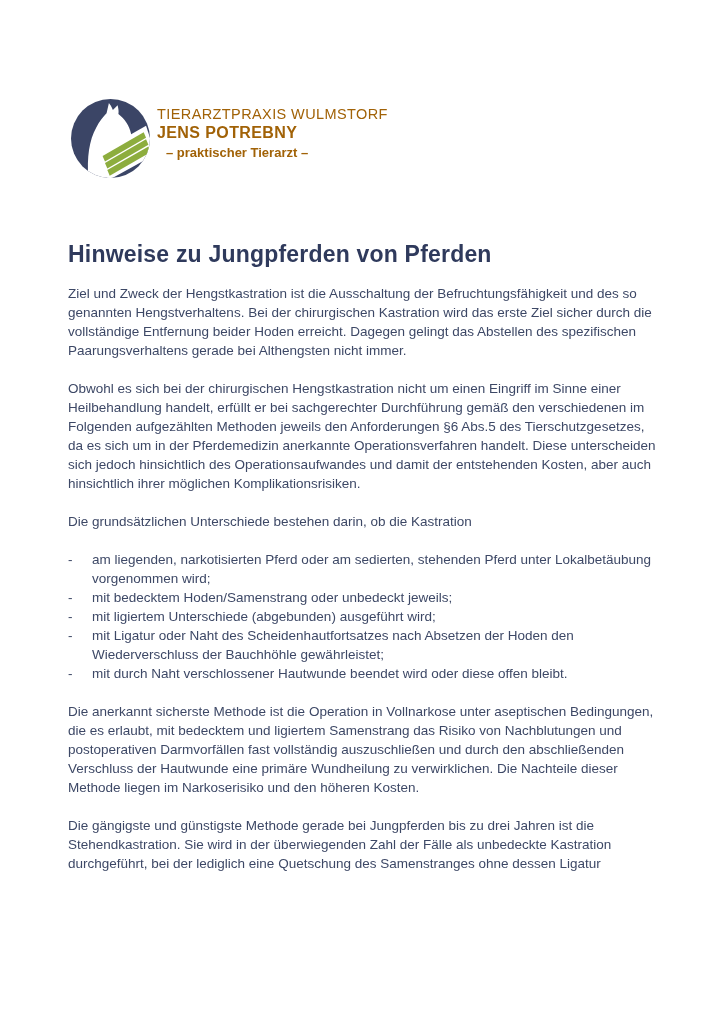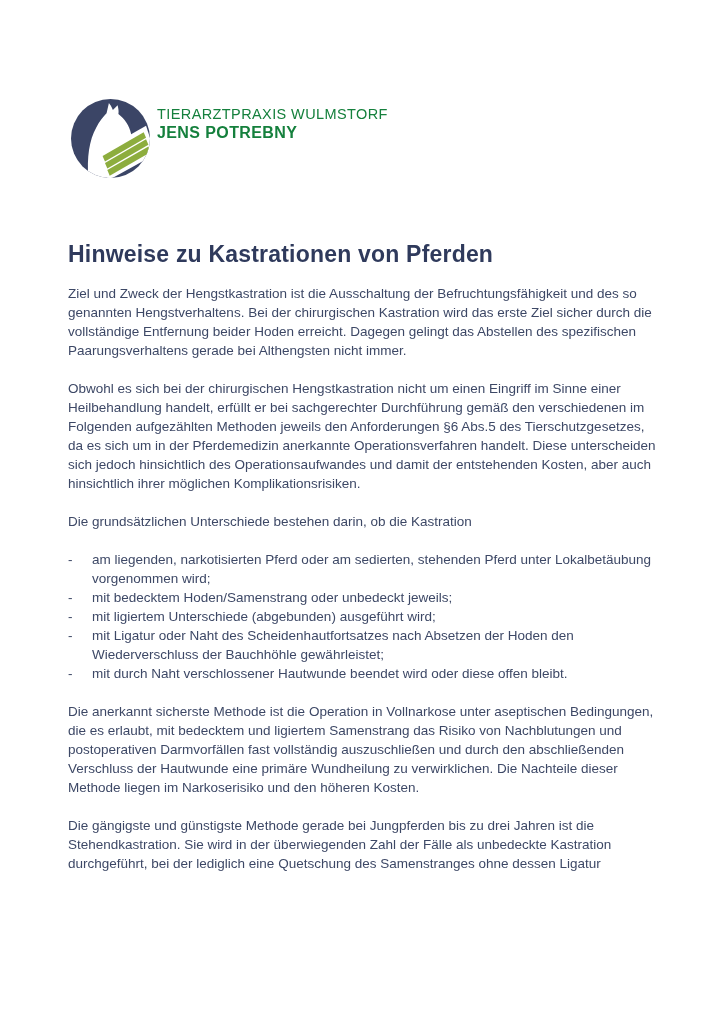--- a/index.html
+++ b/index.html
@@ -14,21 +14,21 @@
   
   .letterhead {
     position: absolute;
     left: 71px;
     top: 99px;
     display: flex;
     align-items: flex-start;
   }
   .logo-wrap { width: 79px; height: 79px; flex: 0 0 79px; }
   .logo-wrap svg { display: block; width: 79px; height: 79px; }
-  .letterhead-text { margin-left: 7px; padding-top: 7px; color: #15803d; }
+  .letterhead-text { margin-left: 7px; padding-top: 7px; color: #a16207; }
   .practice-name {
     font-size: 14.5px;
     letter-spacing: 0.4px;
     margin-bottom: 3px;
     white-space: nowrap;
   }
   .owner-name {
     font-size: 16px;
     font-weight: bold;
     letter-spacing: 0.4px;
@@ -102,25 +102,26 @@
           <path fill="#ffffff" d="M35,68 L95,34 L107,70 L47,103 Z"></path>
           <path fill="#8dad3e" d="M40,72 L92,42 L95,49 L43,79 Z"></path>
           <path fill="#8dad3e" d="M43,81 L95,51 L98,58 L46,88 Z"></path>
           <path fill="#8dad3e" d="M46,90 L98,60 L101,67 L49,97 Z"></path>
         </g>
       </svg>
     </div>
     <div class="letterhead-text">
       <div class="practice-name">TIERARZTPRAXIS WULMSTORF</div>
       <div class="owner-name">JENS POTREBNY</div>
+      <div class="subtitle">– praktischer Tierarzt –</div>
     </div>
   </header>
 
   <main class="content">
-    <h1>Hinweise zu Kastrationen von Pferden</h1>
+    <h1>Hinweise zu Jungpferden von Pferden</h1>
 
     <p>Ziel und Zweck der Hengstkastration ist die Ausschaltung der Befruchtungsfähigkeit und des so genannten Hengstverhaltens. Bei der chirurgischen Kastration wird das erste Ziel sicher durch die vollständige Entfernung beider Hoden erreicht. Dagegen gelingt das Abstellen des spezifischen Paarungsverhaltens gerade bei Althengsten nicht immer.</p>
     <p>Obwohl es sich bei der chirurgischen Hengstkastration nicht um einen Eingriff im Sinne einer Heilbehandlung handelt, erfüllt er bei sachgerechter Durchführung gemäß den verschiedenen im Folgenden aufgezählten Methoden jeweils den Anforderungen §6 Abs.5 des Tierschutzgesetzes, da es sich um in der Pferdemedizin anerkannte Operationsverfahren handelt. Diese unterscheiden sich jedoch hinsichtlich des Operationsaufwandes und damit der entstehenden Kosten, aber auch hinsichtlich ihrer möglichen Komplikationsrisiken.</p>
 
     <p class="list-intro">Die grundsätzlichen Unterschiede bestehen darin, ob die Kastration</p>
 
     <ul class="bullets">
       <li>
         <span class="dash">-</span>
         <span class="li-text">am liegenden, narkotisierten Pferd oder am sedierten, stehenden Pferd unter Lokalbetäubung vorgenommen wird;</span>

